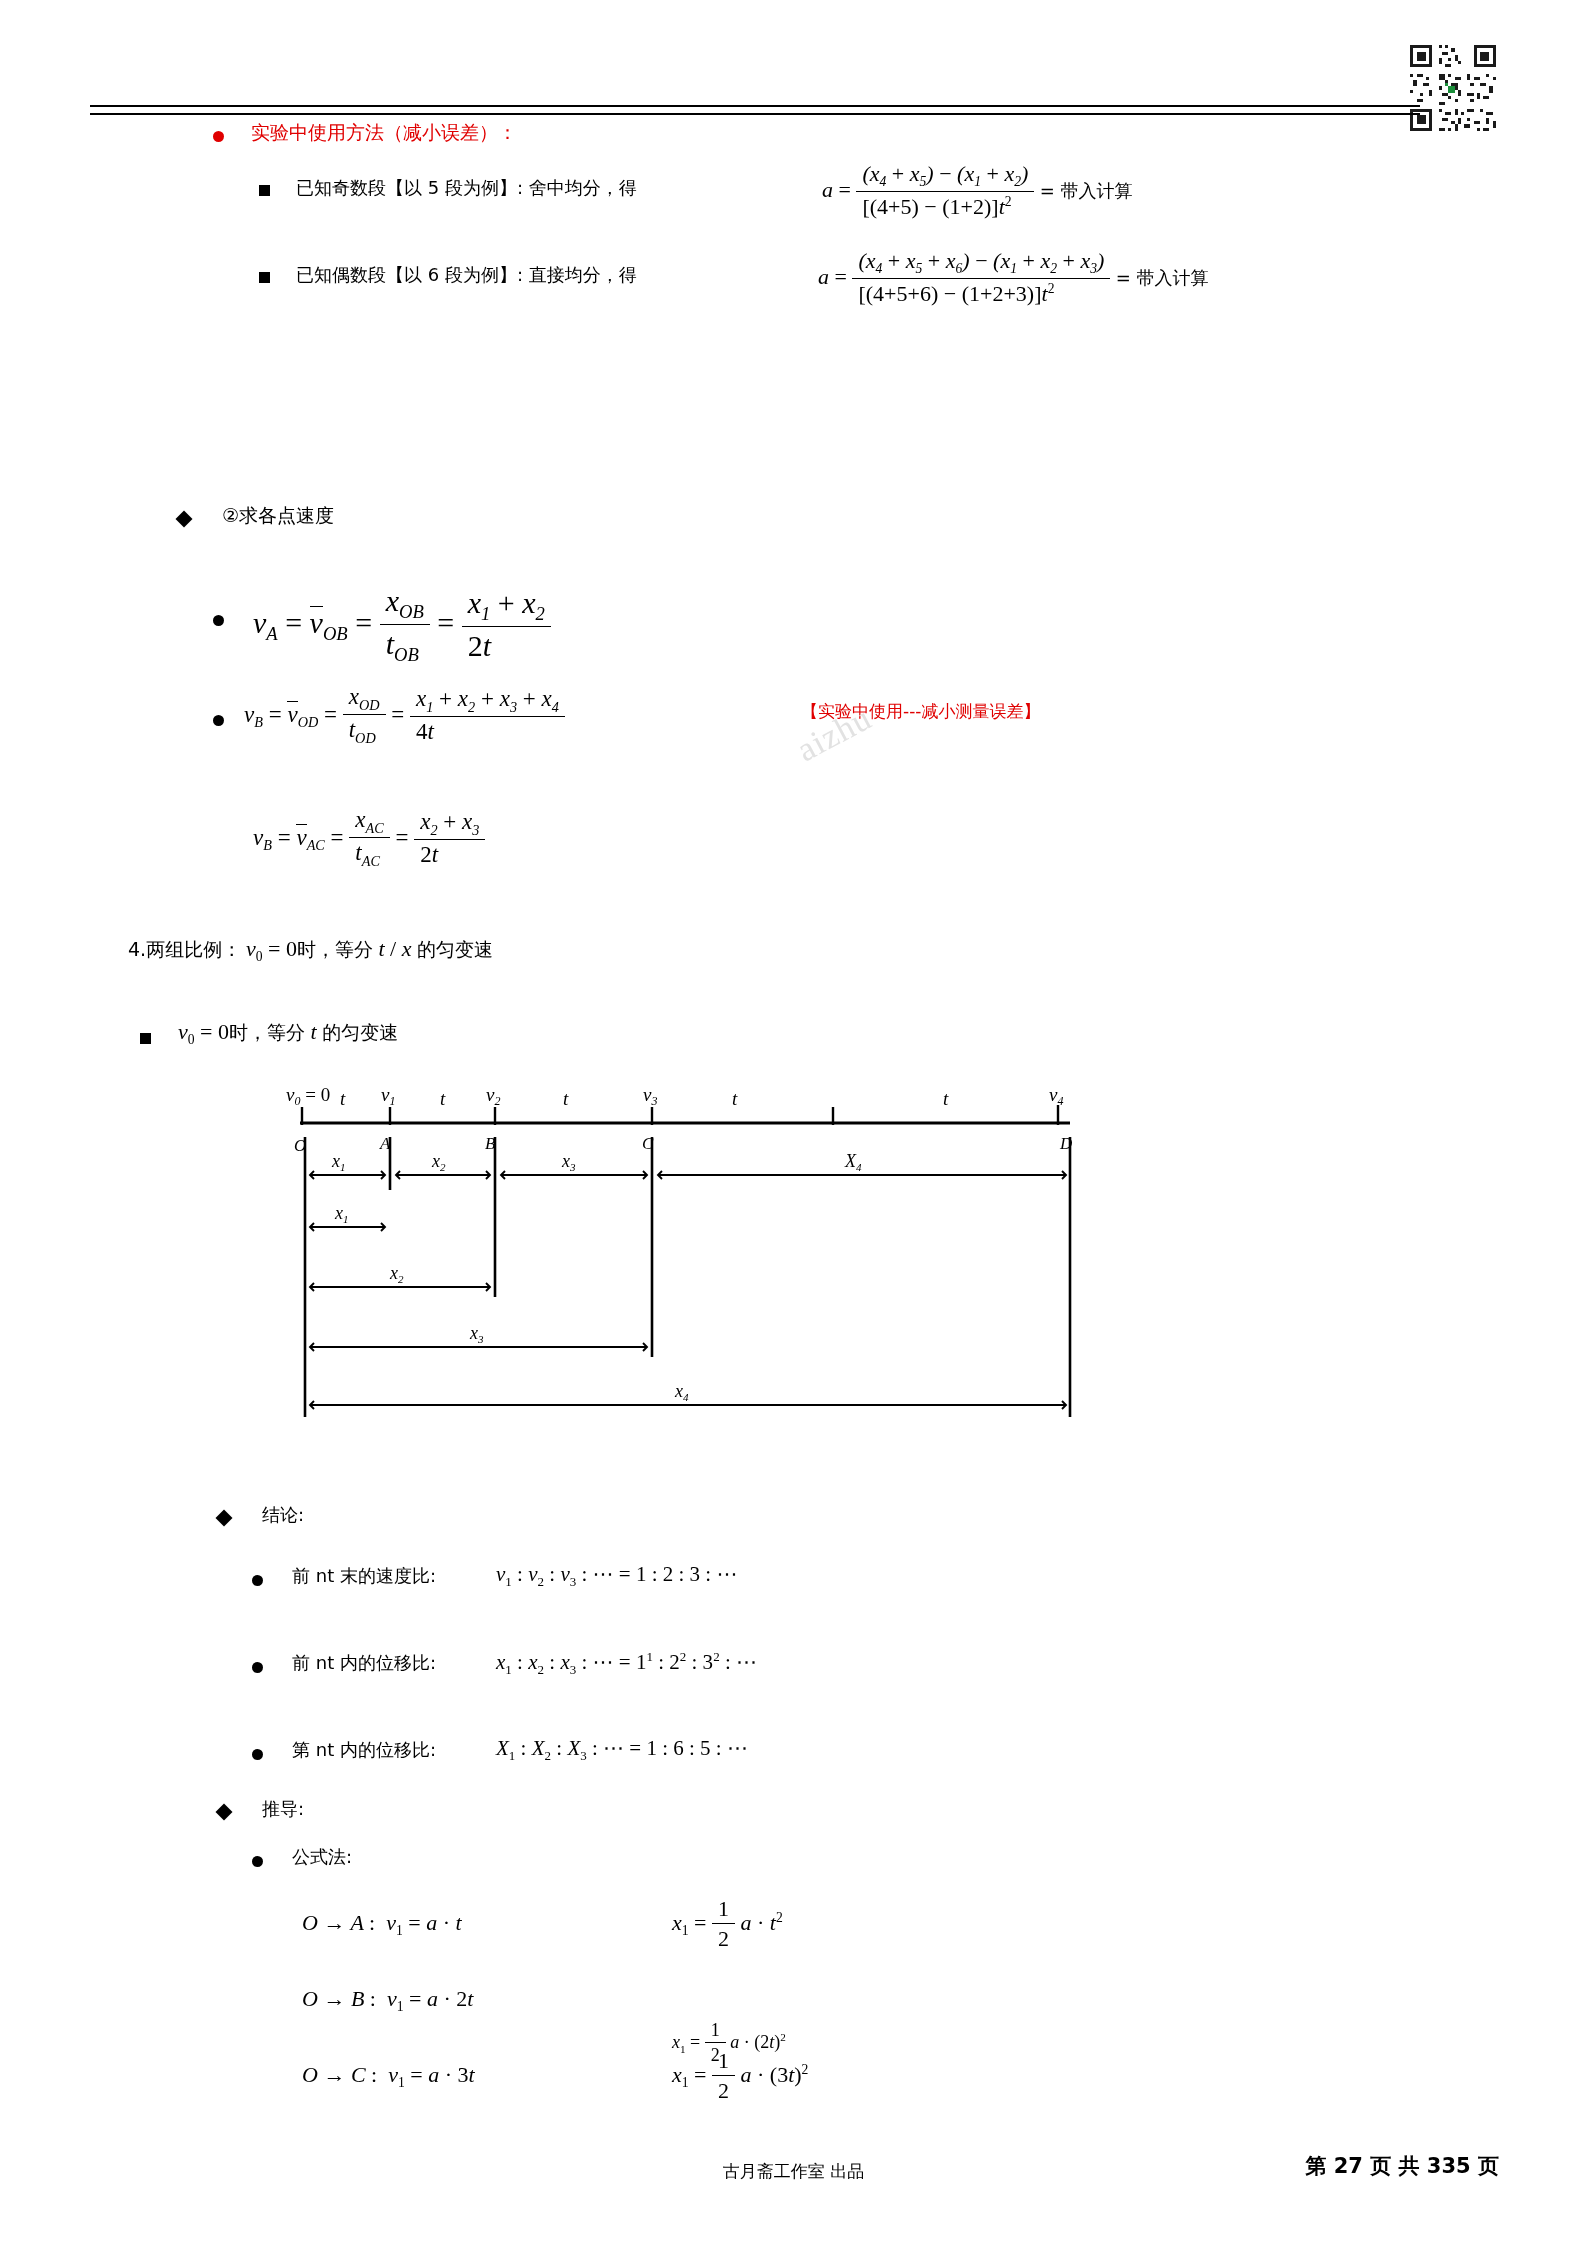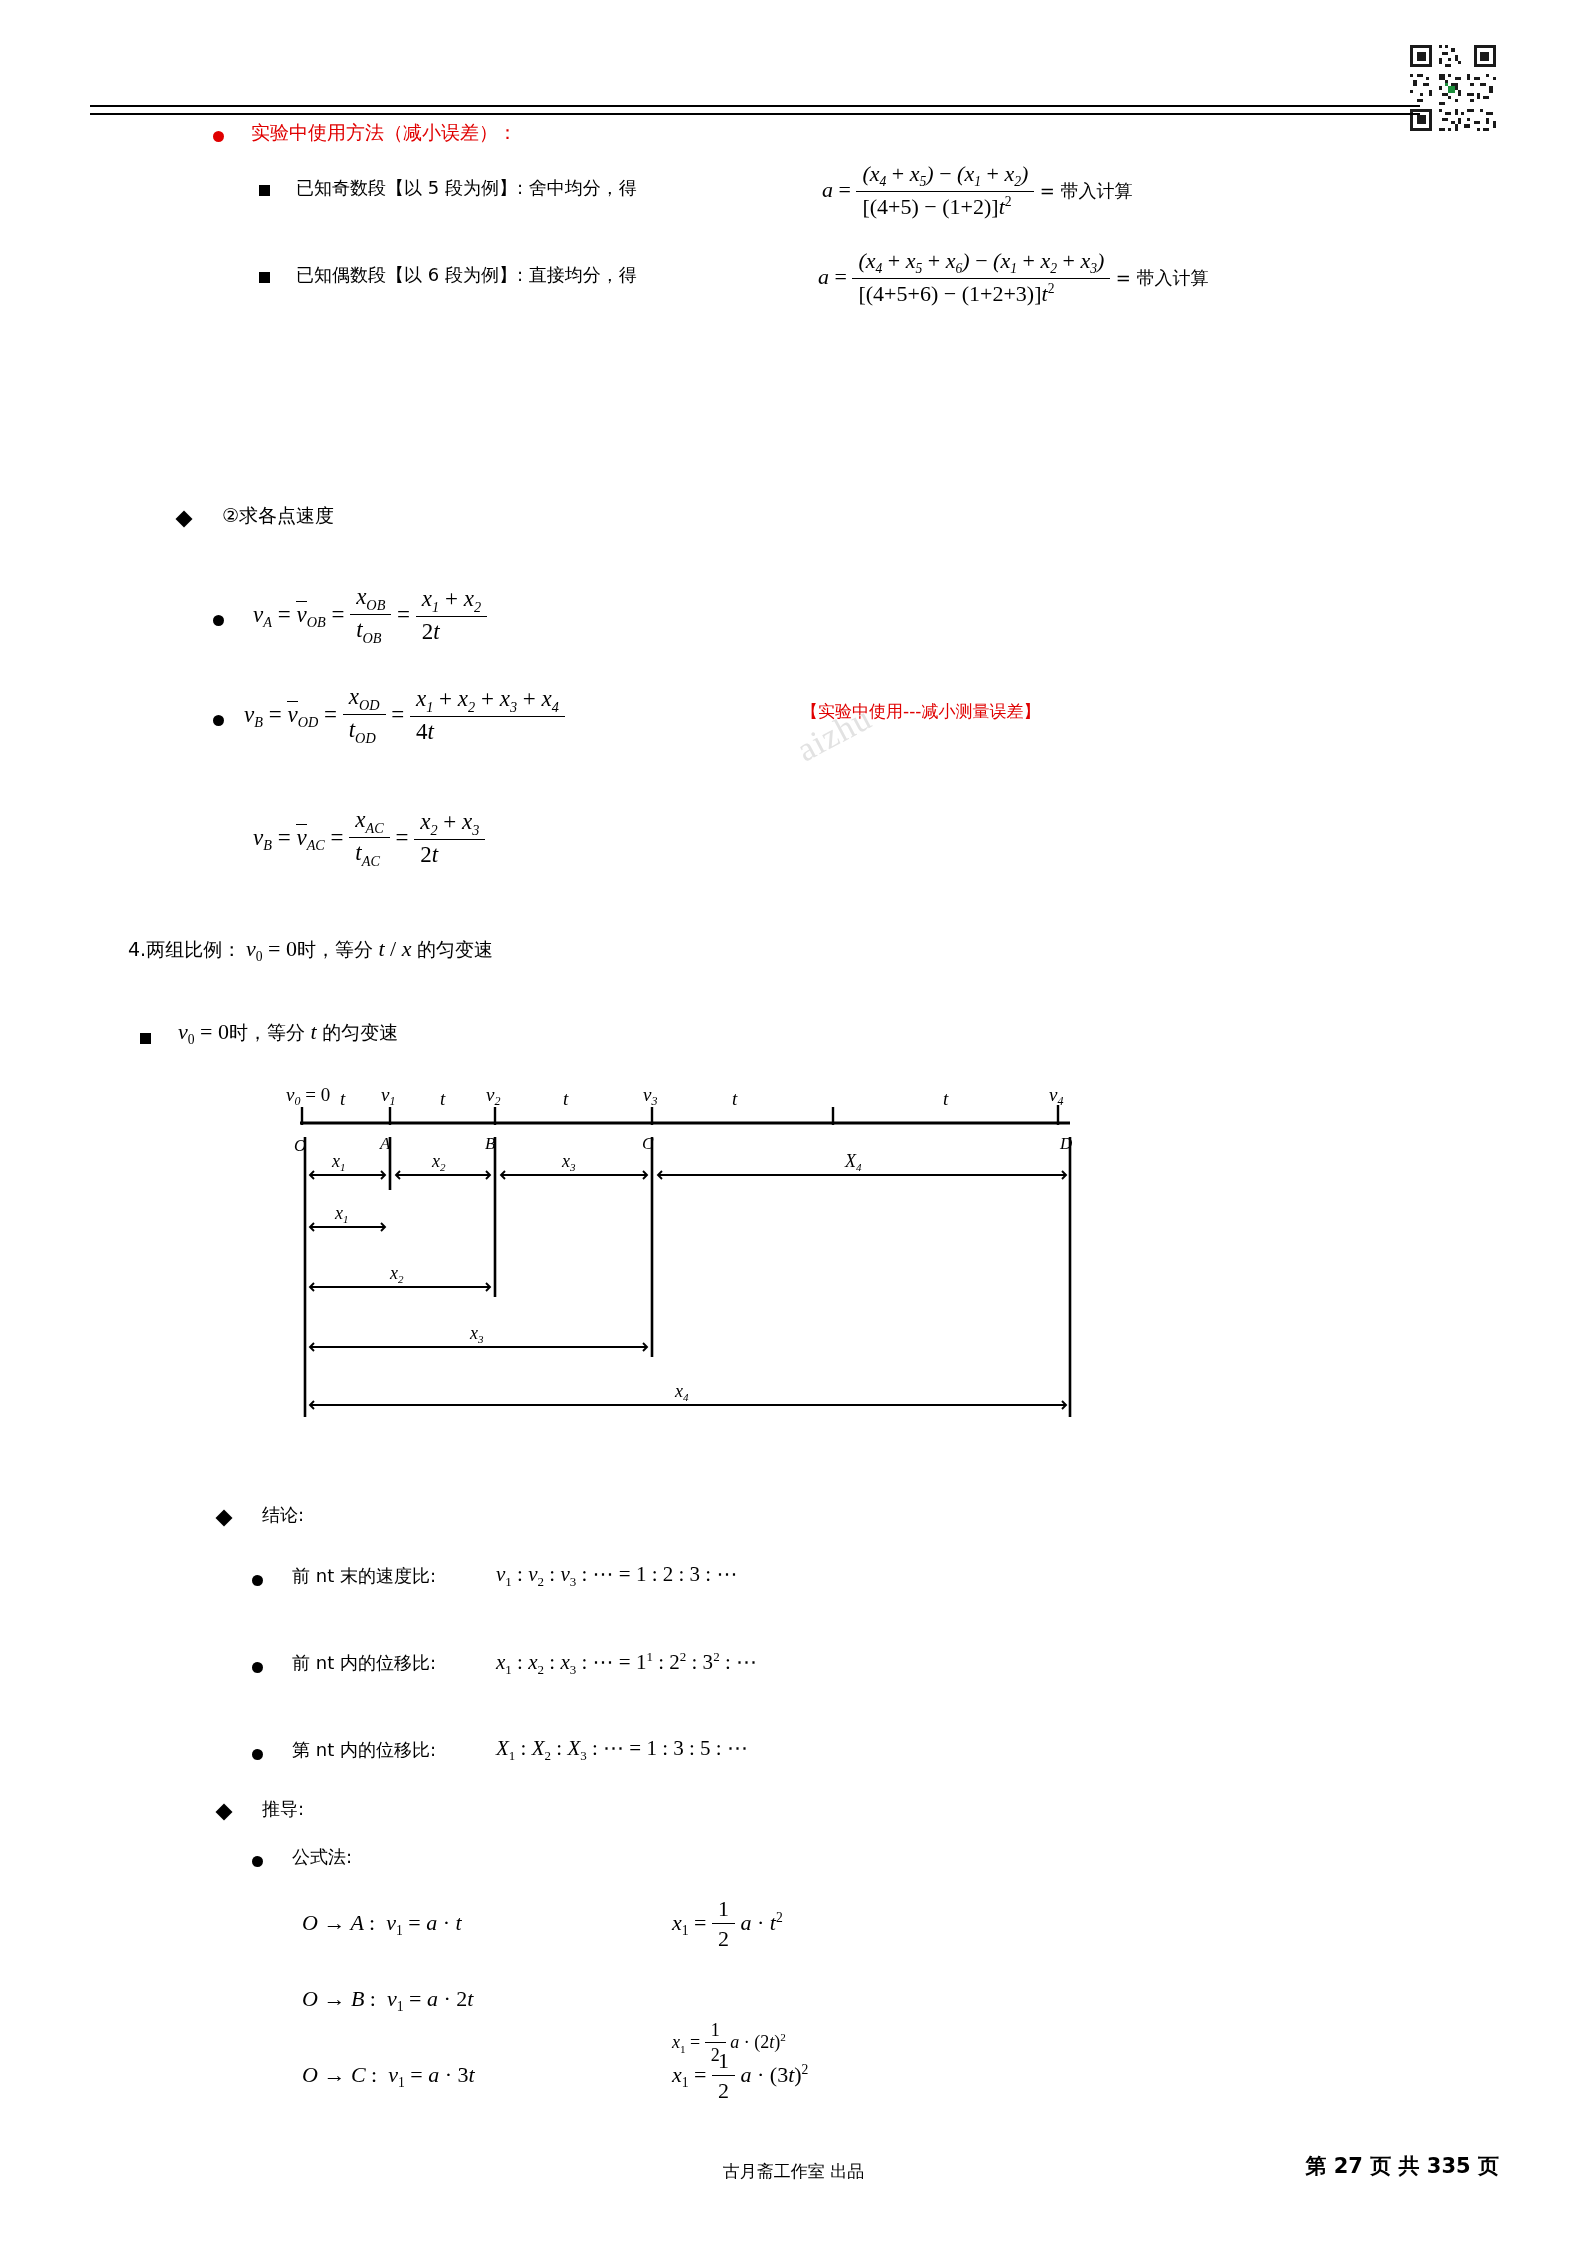--- a/index.html
+++ b/index.html
@@ -248,21 +248,21 @@
     <span class="num">(x<sub>4</sub> <span class="up">+</span> x<sub>5</sub> <span class="up">+</span> x<sub>6</sub>) <span class="up">−</span> (x<sub>1</sub> <span class="up">+</span> x<sub>2</sub> <span class="up">+</span> x<sub>3</sub>)</span>
     <span class="den up">[(4<span class="up">+</span>5<span class="up">+</span>6) <span class="up">−</span> (1<span class="up">+</span>2<span class="up">+</span>3)]<span style="font-style:italic">t</span><sup class="n">2</sup></span>
   </span>
   <span class="up" style="font-family:'DejaVu Sans',sans-serif; font-size:18px;">= 带入计算</span>
 </div>
 
 <div class="bullet-diamond" style="left:178px; top:513px;"></div>
 <div class="blk cjk bold" style="left:222px; top:503px; font-size:19px;">②求各点速度</div>
 
 <div class="bullet-dot" style="left:213px; top:615px;"></div>
-<div class="blk math" style="left:253px; top:585px; font-size:23px;">
+<div class="blk math" style="left:253px; top:585px; font-size:30px;">
   v<sub>A</sub> <span class="up">=</span> <span class="ovl">v</span><sub>OB</sub> <span class="up">=</span>
   <span class="frac">
     <span class="num">x<sub>OB</sub></span>
     <span class="den">t<sub>OB</sub></span>
   </span>
   <span class="up">=</span>
   <span class="frac">
     <span class="num">x<sub>1</sub> <span class="up">+</span> x<sub>2</sub></span>
     <span class="den"><span class="up">2</span>t</span>
   </span>
@@ -399,21 +399,21 @@
 
 <div class="bullet-dot" style="left:252px; top:1662px;"></div>
 <div class="blk cjk" style="left:292px; top:1651px; font-size:18px;">前 nt 内的位移比:</div>
 <div class="blk math" style="left:496px; top:1649px; font-size:21px;">
   x<sub class="n">1</sub> <span class="up">:</span> x<sub class="n">2</sub> <span class="up">:</span> x<sub class="n">3</sub> <span class="up">: ⋯ = 1<sup class="n">1</sup> : 2<sup class="n">2</sup> : 3<sup class="n">2</sup> : ⋯</span>
 </div>
 
 <div class="bullet-dot" style="left:252px; top:1749px;"></div>
 <div class="blk cjk" style="left:292px; top:1738px; font-size:18px;">第 nt 内的位移比:</div>
 <div class="blk math" style="left:496px; top:1736px; font-size:21px;">
-  X<sub class="n">1</sub> <span class="up">:</span> X<sub class="n">2</sub> <span class="up">:</span> X<sub class="n">3</sub> <span class="up">: ⋯ = 1 : 3 : 5 : ⋯</span>
+  X<sub class="n">1</sub> <span class="up">:</span> X<sub class="n">2</sub> <span class="up">:</span> X<sub class="n">3</sub> <span class="up">: ⋯ = 1 : 6 : 5 : ⋯</span>
 </div>
 
 <div class="bullet-diamond" style="left:218px; top:1806px;"></div>
 <div class="blk cjk" style="left:262px; top:1797px; font-size:18px;">推导:</div>
 
 <div class="bullet-dot" style="left:252px; top:1856px;"></div>
 <div class="blk cjk" style="left:292px; top:1845px; font-size:18px;">公式法:</div>
 
 <div class="blk math" style="left:302px; top:1910px; font-size:22px;">
   O <span class="up">→</span> A <span class="up">:</span>&nbsp; v<sub class="n">1</sub> <span class="up">=</span> a <span class="up">·</span> t

